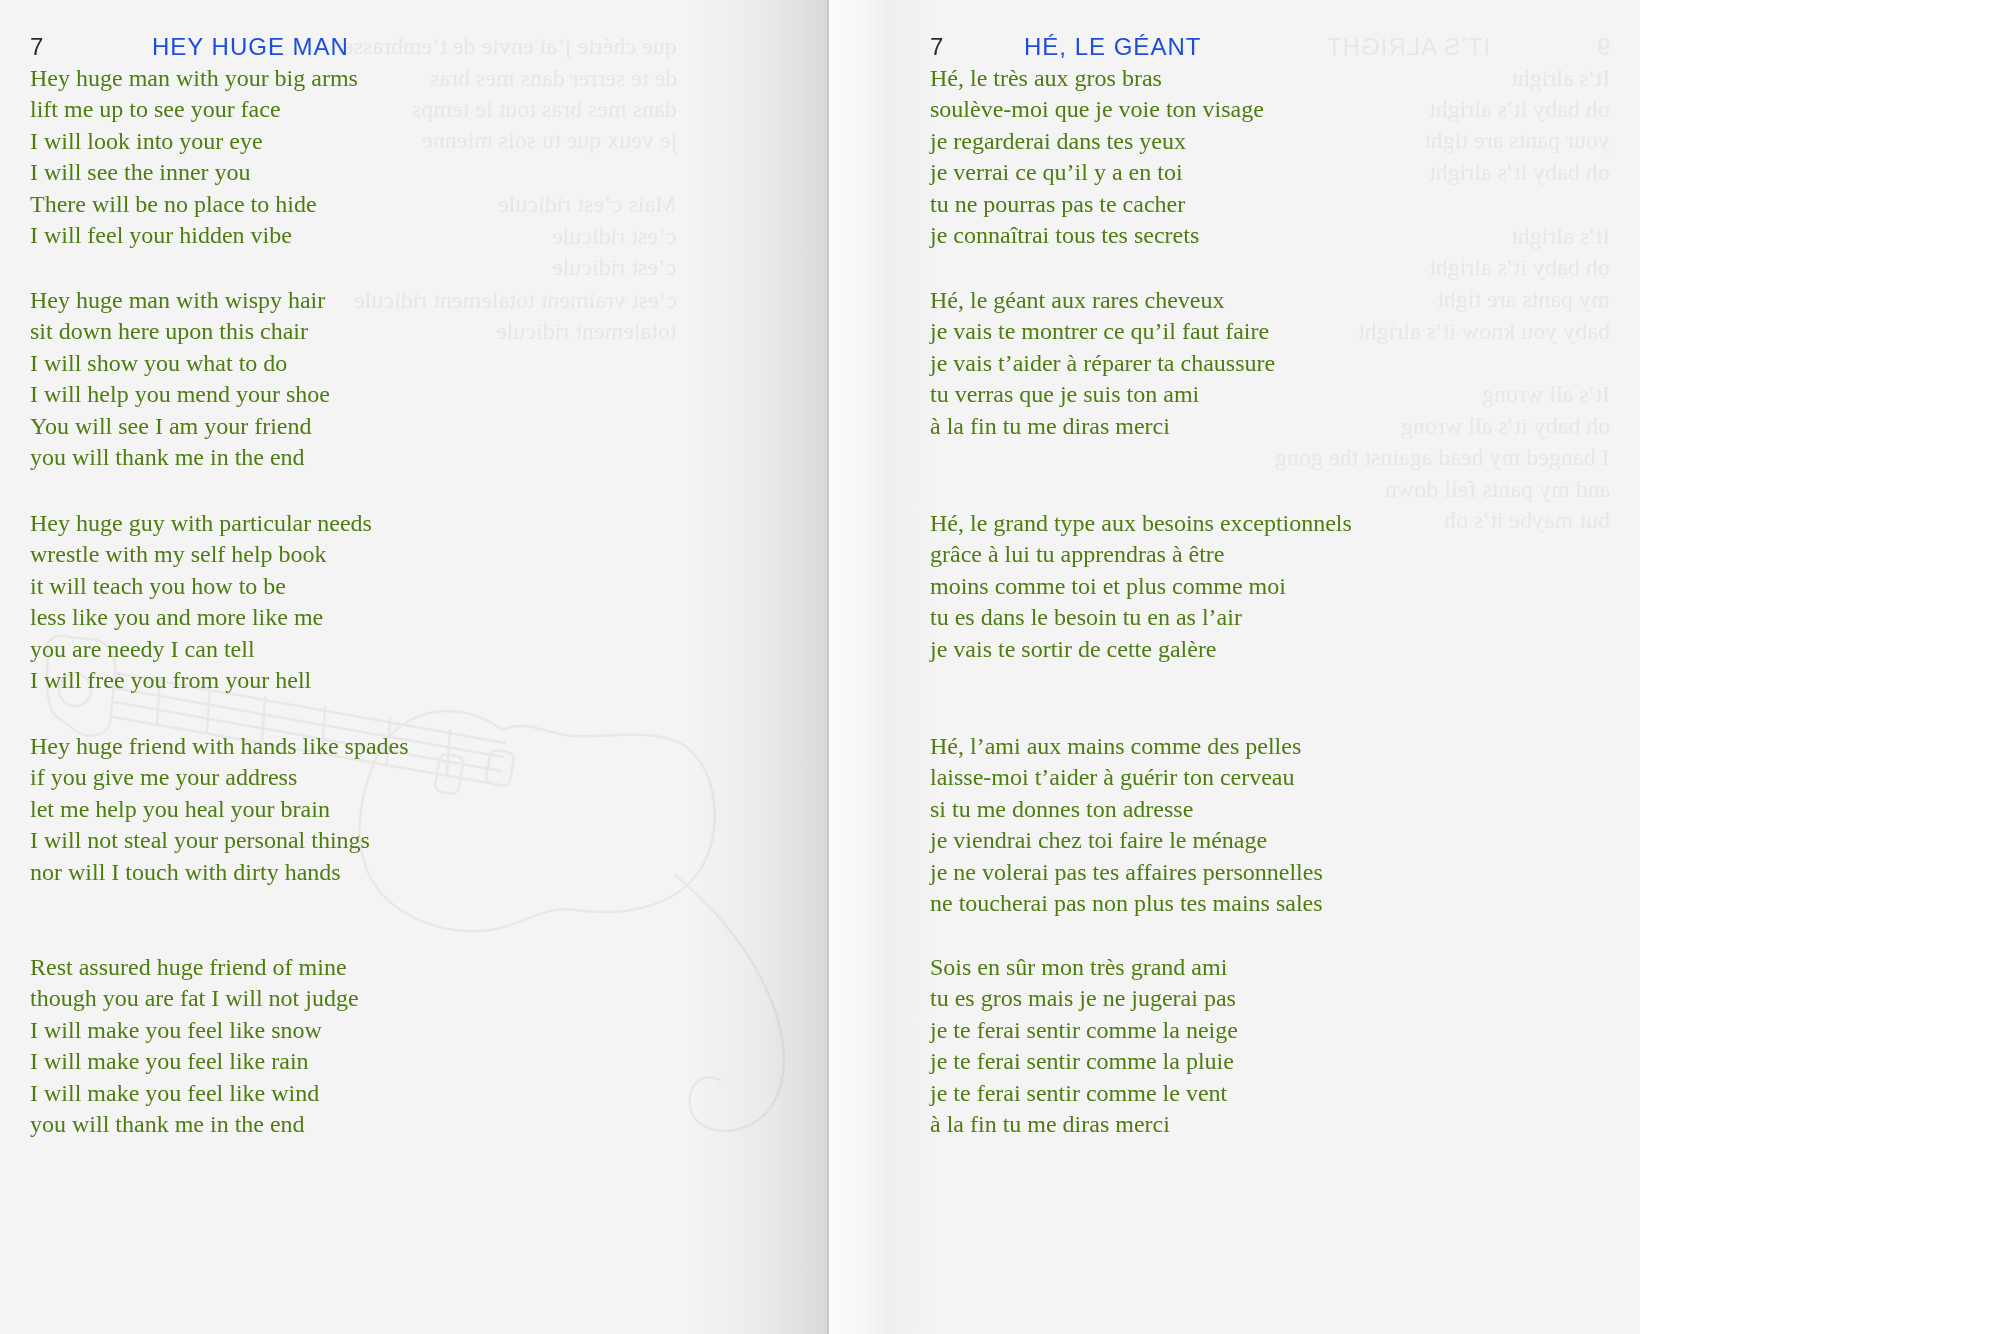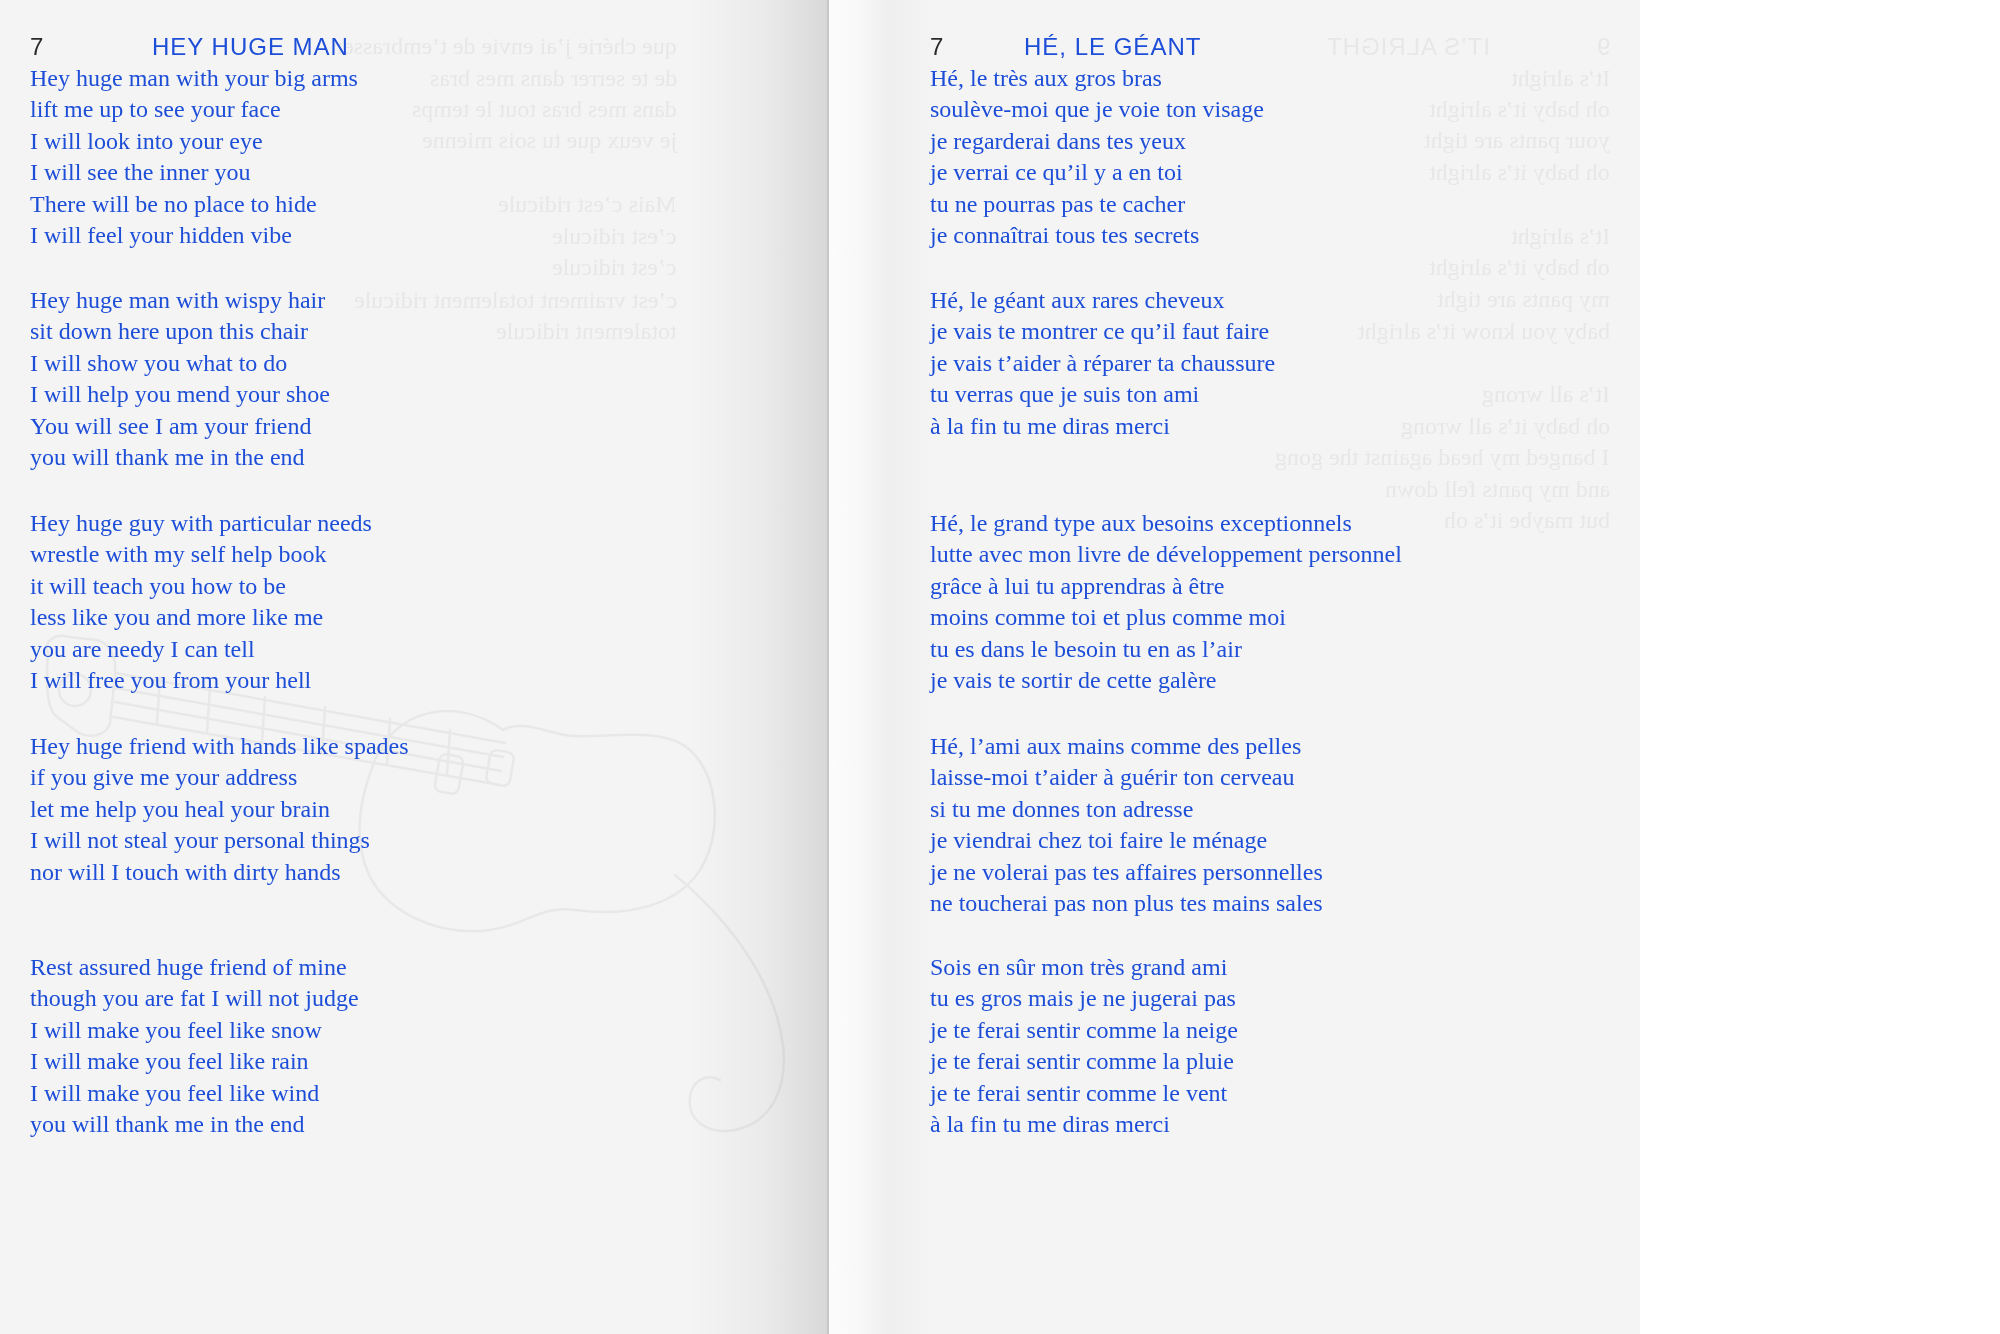--- a/index.html
+++ b/index.html
@@ -10,21 +10,21 @@
   .gutter-dark{position:absolute;left:688px;top:0;width:139px;height:1334px;
     background:linear-gradient(to right, rgba(0,0,0,0) 0%, rgba(0,0,0,0.04) 55%, rgba(0,0,0,0.115) 100%);}
   .gutter-line{position:absolute;left:827px;top:0;width:2px;height:1334px;background:#c7c7c7;}
   .gutter-right{position:absolute;left:829px;top:0;width:112px;height:1334px;
     background:linear-gradient(to right,#fcfcfc 0%,#f8f8f8 28%,#efefef 52%,#f4f4f4 100%);}
   
   .titlerow{position:absolute;top:31px;height:31.4px;line-height:31.4px;z-index:3;}
   .pagenum{position:absolute;font-family:"Liberation Sans",sans-serif;font-size:24px;color:#2a2a2a;white-space:nowrap;}
   .ptitle{position:absolute;font-family:Liberation Sans, sans-serif;font-size:24px;
           letter-spacing:1px;color:#1d4ed8;white-space:nowrap;}
-  .stanza{position:absolute;line-height:31.4px;font-size:24px;color:#1d4ed8;
+  .stanza{position:absolute;line-height:31.4px;font-size:24px;color:#4d7c0f;
           white-space:nowrap;z-index:3;}
   .stanza div{height:31.4px;}
   
   .mirror{position:absolute;top:0;height:1334px;z-index:1;}
   .mline{position:absolute;right:0;white-space:nowrap;transform:scaleX(-1);
          color:#e7e7e7;font-size:24px;line-height:31.4px;height:31.4px;}
   .mline.sans{font-family:"Liberation Sans",sans-serif;letter-spacing:1px;}
   .mgap{display:inline-block;width:106px;}
   .guitar{position:absolute;left:35px;top:545px;z-index:0;}
 </style>
@@ -142,21 +142,20 @@
     </div>
     <div class="stanza" style="left:930px;top:285px">
       <div>Hé, le géant aux rares cheveux</div>
       <div>je vais te montrer ce qu’il faut faire</div>
       <div>je vais t’aider à réparer ta chaussure</div>
       <div>tu verras que je suis ton ami</div>
       <div>à la fin tu me diras merci</div>
     </div>
     <div class="stanza" style="left:930px;top:508px">
       <div>Hé, le grand type aux besoins exceptionnels</div>
-      <div>lutte avec mon livre de développement personnel</div>
       <div>grâce à lui tu apprendras à être</div>
       <div>moins comme toi et plus comme moi</div>
       <div>tu es dans le besoin tu en as l’air</div>
       <div>je vais te sortir de cette galère</div>
     </div>
     <div class="stanza" style="left:930px;top:731px">
       <div>Hé, l’ami aux mains comme des pelles</div>
       <div>laisse-moi t’aider à guérir ton cerveau</div>
       <div>si tu me donnes ton adresse</div>
       <div>je viendrai chez toi faire le ménage</div>

